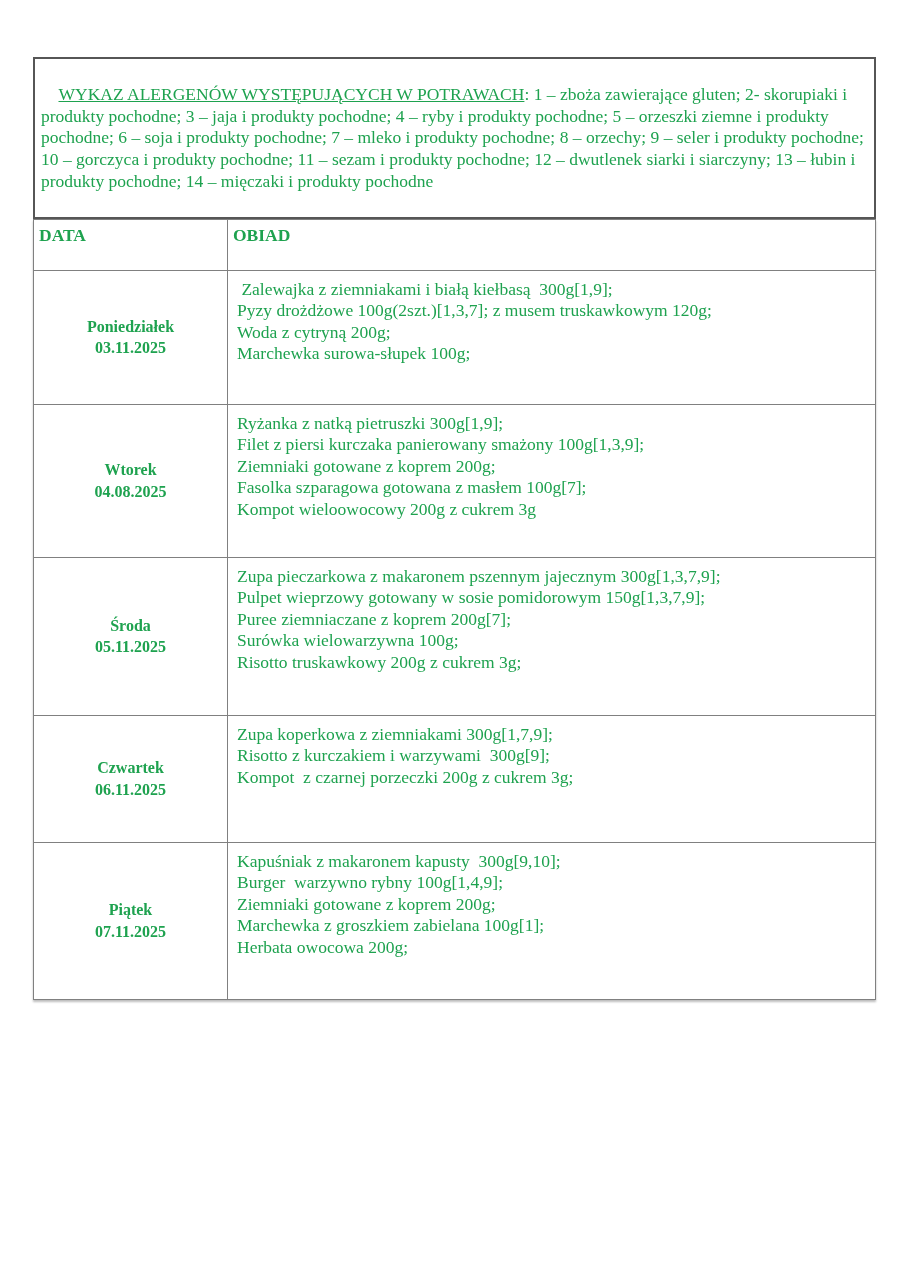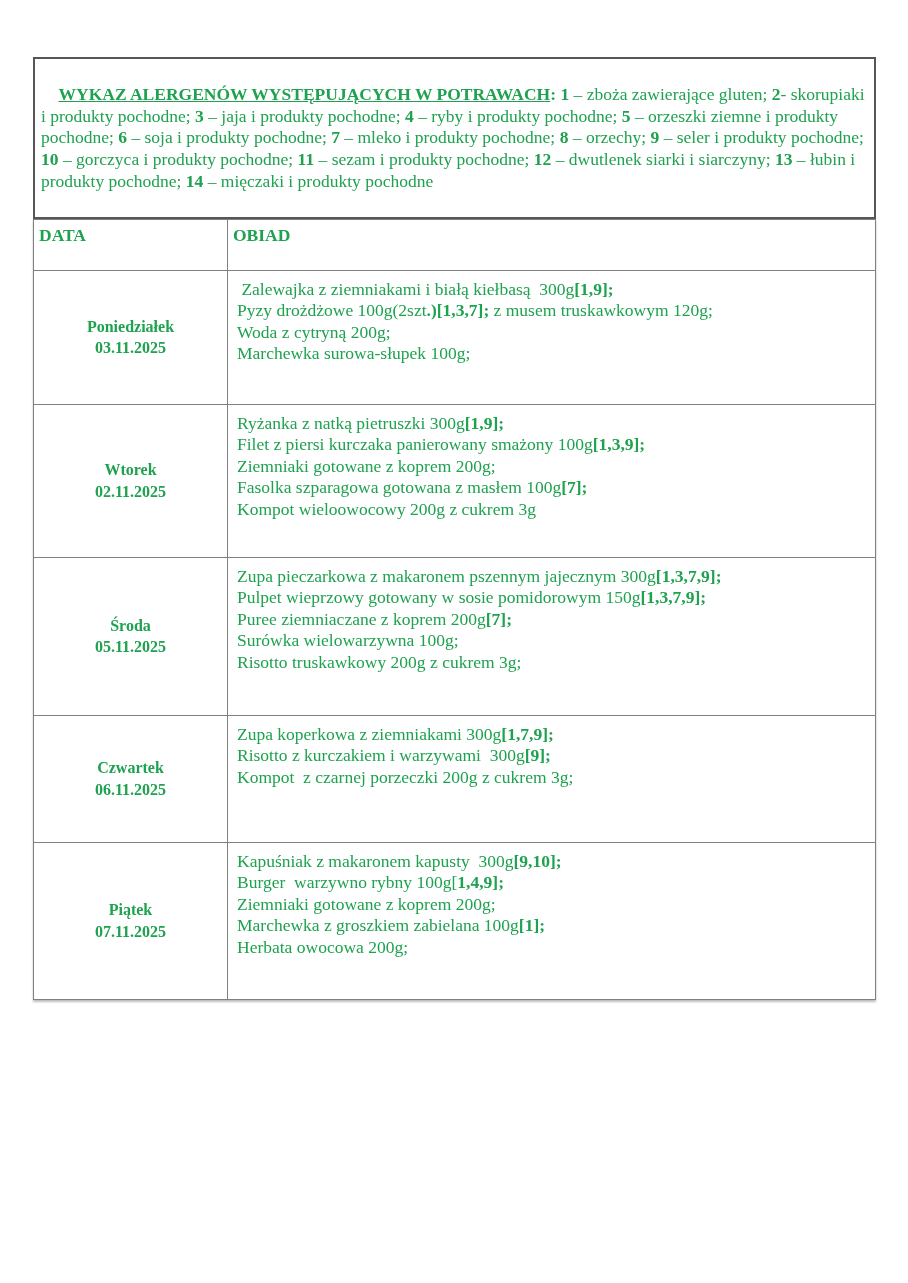--- a/index.html
+++ b/index.html
@@ -16,21 +16,21 @@
   }
   .doc{position:absolute;left:33px;top:57px;width:843px;}
   .allergen-box{
     box-sizing:border-box;
     border:2px solid var(--outer);
     min-height:135px;
     padding:3px 8px 2px 6px;
     font-size:17.5px;line-height:21.8px;
     white-space:pre-wrap;
   }
-  .b{font-weight:bold;}
+  .b{font-weight:normal;}
   .u{text-decoration:underline;}
   table.menu{
     border-collapse:collapse;width:100%;
     box-shadow:0 2px 2px #bdbdbd;
     table-layout:fixed;
   }
   table.menu th, table.menu td{
     border:1px solid var(--grid);
     box-sizing:border-box;
   }
@@ -86,21 +86,21 @@
           <td class="meal-cell">
             <div class="meal-line"><span> Zalewajka z ziemniakami i białą kiełbasą  300g</span><span class="b">[1,9];</span></div>
             <div class="meal-line"><span>Pyzy drożdżowe 100g(2szt</span><span class="b">.)[1,3,7];</span><span> z musem truskawkowym 120g;</span></div>
             <div class="meal-line"><span>Woda z cytryną 200g;</span></div>
             <div class="meal-line"><span>Marchewka surowa-słupek 100g;</span></div>
           </td>
         </tr>
         <tr>
           <td class="day-cell">
             <div>Wtorek</div>
-            <div>02.11.2025</div>
+            <div>04.08.2025</div>
           </td>
           <td class="meal-cell">
             <div class="meal-line"><span>Ryżanka z natką pietruszki 300g</span><span class="b">[1,9];</span></div>
             <div class="meal-line"><span>Filet z piersi kurczaka panierowany smażony 100g</span><span class="b">[1,3,9];</span></div>
             <div class="meal-line"><span>Ziemniaki gotowane z koprem 200g;</span></div>
             <div class="meal-line"><span>Fasolka szparagowa gotowana z masłem 100g</span><span class="b">[7];</span></div>
             <div class="meal-line"><span>Kompot wieloowocowy 200g z cukrem 3g</span></div>
           </td>
         </tr>
         <tr>

